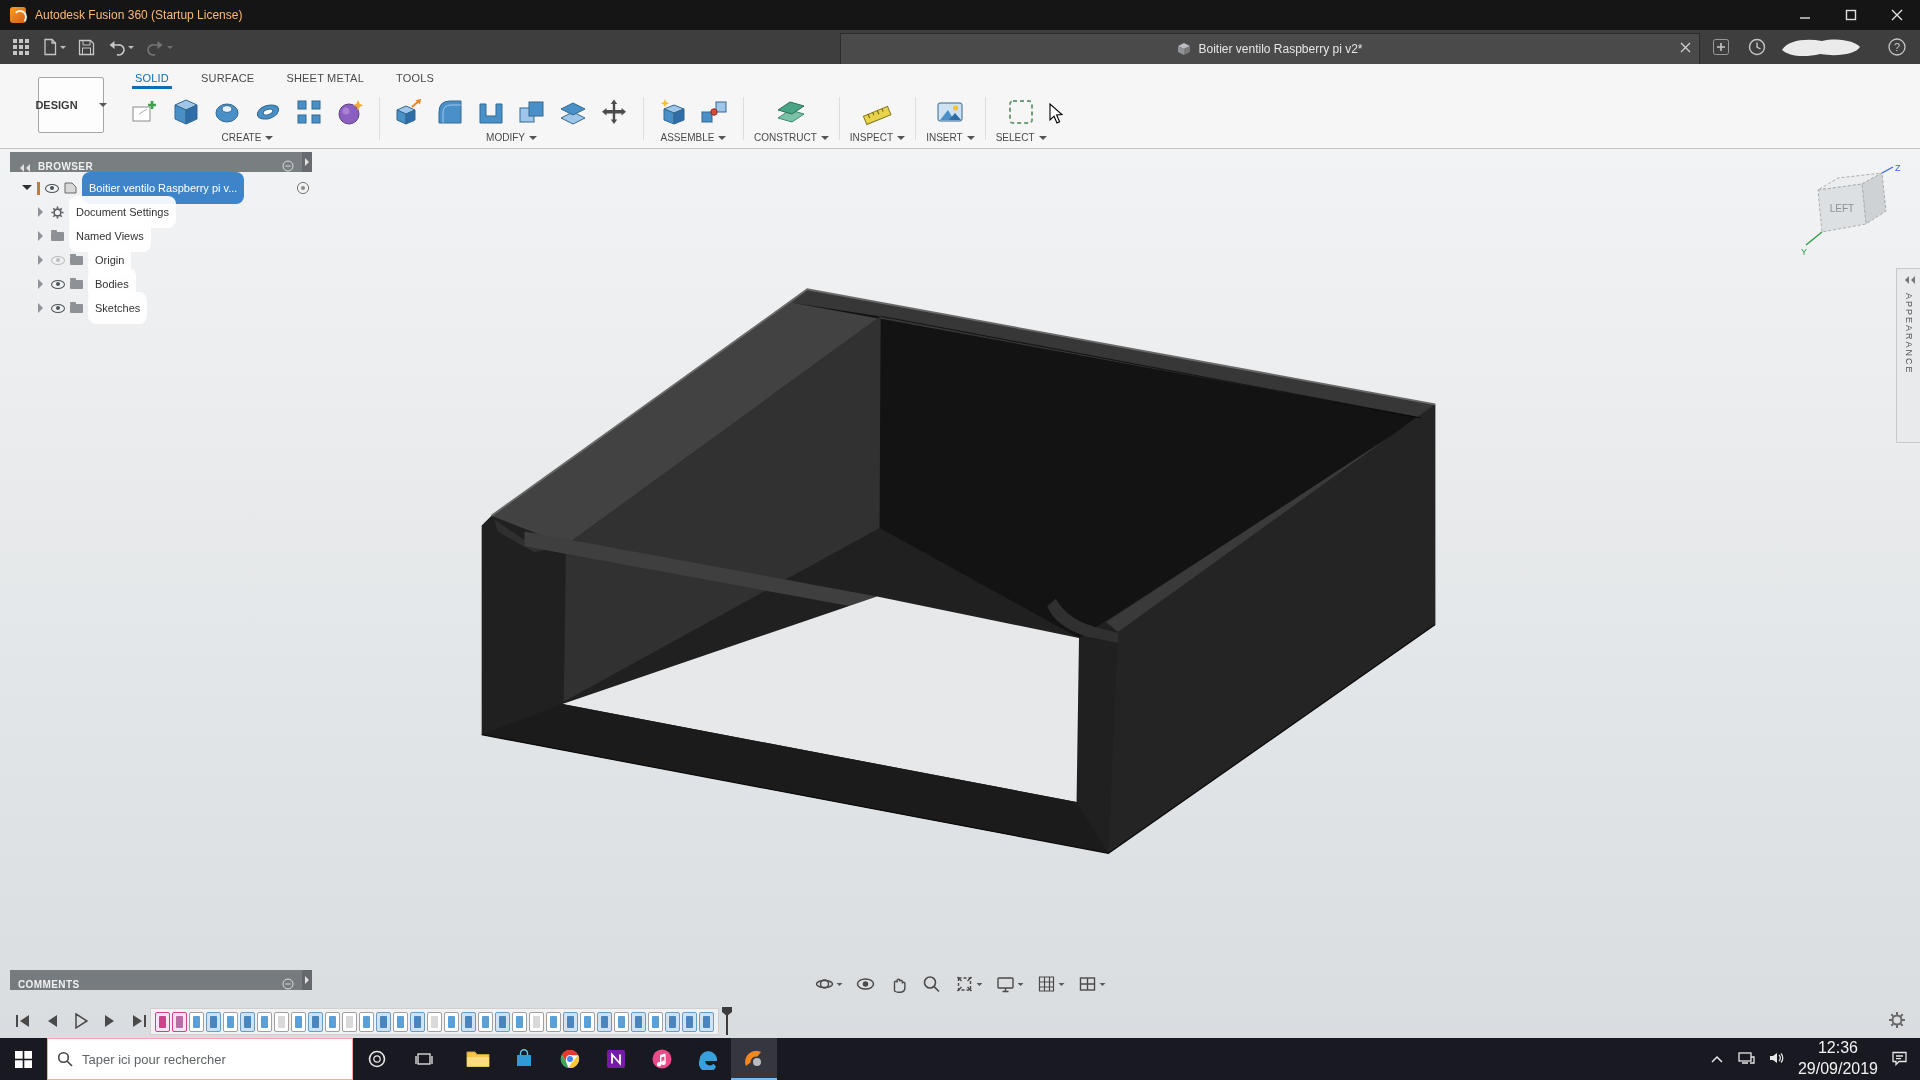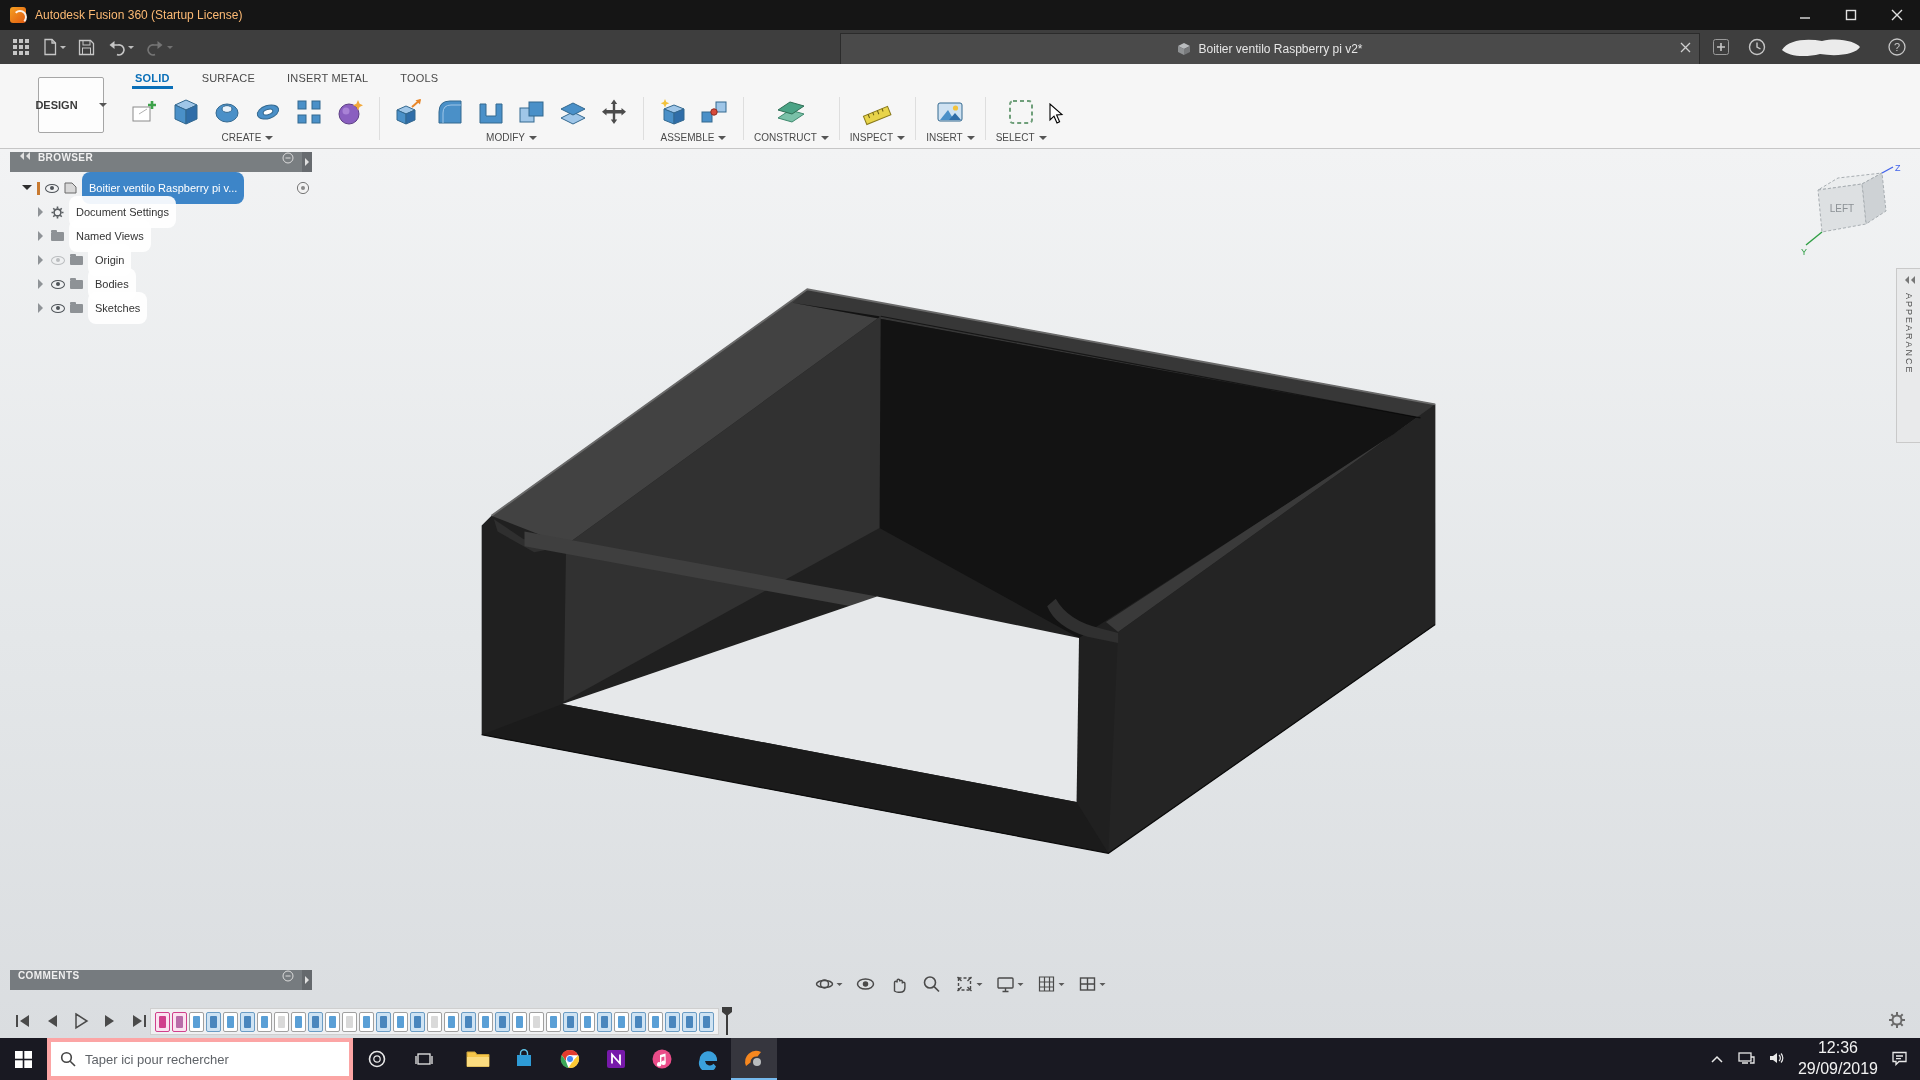--- a/index.html
+++ b/index.html
@@ -34,35 +34,35 @@
 
   
   .ribbon{position:absolute;top:64px;left:0;width:100%;height:85px;background:#f6f6f6;
           border-bottom:1px solid #c6c6c6;z-index:38}
   .design-btn{position:absolute;left:38px;top:13px;width:66px;height:56px;background:#fdfdfd;
           border:1px solid #a6a6a6;border-radius:2px;display:flex;align-items:center;justify-content:center;
           gap:21px;font-size:11px;color:#3a3a3a;font-weight:bold}
   .caret{width:0;height:0;border:4px solid transparent;border-top-color:#555;transform:translateY(2px)}
   .tabs{position:absolute;left:132px;top:0;height:25px;display:flex;gap:26px;align-items:flex-end}
   .tab{font-size:11px;color:#4a4a4a;padding:0 3px 5px;letter-spacing:.2px}
-  .tab.active{color:#0a6fb8;font-weight:bold;box-shadow:inset 0 -3px 0 #0a6fb8}
+  .tab.active{color:#0a6fb8;font-weight:normal;box-shadow:inset 0 -3px 0 #0a6fb8}
   .groups{position:absolute;left:118px;top:25px;bottom:0;display:flex;align-items:stretch}
   .group{display:flex;flex-direction:column;align-items:center;justify-content:space-between;padding:2px 8px 4px}
   .gicons{display:flex;align-items:center;gap:3px;flex:1}
   .ric{width:38px;height:38px;display:flex;align-items:center;justify-content:center;border-radius:2px}
   .glabel{font-size:10px;color:#4a4a4a;display:flex;align-items:center;gap:4px;padding-bottom:1px}
   .gsep{width:1px;background:#dedede;margin:8px 2px}
 
   
   .canvas{position:absolute;top:149px;left:0;width:100%;height:889px;overflow:hidden;
           background:linear-gradient(180deg,#f2f3f4,#e4e7e9 55%,#dadde0)}
 
   
   .panel-header{position:absolute;height:20px;width:292px;background:rgba(104,109,113,.88);
-          display:flex;align-items:flex-start;gap:8px;color:#f0f0f0;font-size:10px;font-weight:bold;
+          display:flex;align-items:flex-end;gap:8px;color:#f0f0f0;font-size:10px;font-weight:bold;
           letter-spacing:.4px;padding:0 8px}
   .panel-grip{position:absolute;width:10px;height:20px;background:rgba(88,92,96,.9);display:flex;align-items:center;justify-content:center}
   .grip-arrow{width:0;height:0;border:4px solid transparent;border-left-color:#e0e0e0;margin-left:3px}
   .chev2{display:flex}
   .chev2 i{display:block;width:0;height:0;border:4px solid transparent;border-right-color:#e0e0e0;margin-left:-2px}
   .hdr-minus{margin-left:auto}
   .tree{position:absolute;left:10px;top:27px;width:300px}
   .row{display:flex;align-items:center;height:24px;gap:5px;padding-left:12px;position:relative;font-size:11px;color:#333}
   .row .chip{background:rgba(255,255,255,.92);border-radius:8px;padding:10px 7px;white-space:nowrap}
   .row.root .chip{background:#3d85c8;color:#fff}
@@ -106,21 +106,21 @@
             clip-path:polygon(0 0,100% 0,100% 55%,50% 100%,0 55%)}
   .tl-gear{position:absolute;right:14px;top:5px}
 
   
   .cursor{position:absolute;left:1048px;top:103px;z-index:99}
 
   
   .taskbar{position:absolute;left:0;top:1038px;width:100%;height:42px;background:#191922;
            display:flex;align-items:stretch;z-index:50;color:#eee}
   .tk-btn{width:47px;display:flex;align-items:center;justify-content:center}
-  .tk-search{position:relative;width:306px;background:#fff;border:4px solid #fca5a5;display:flex;align-items:center}
+  .tk-search{position:relative;width:306px;background:#fff;border:1px solid #fca5a5;display:flex;align-items:center}
   .tk-search svg{position:absolute;left:9px}
   .tk-search input{border:none;outline:none;width:100%;height:100%;padding-left:34px;font-size:13px;color:#444;background:transparent;font-family:inherit}
   .tk-search input::placeholder{color:#5f6368}
   .tk-apps{display:flex;align-items:stretch;margin-left:8px}
   .tk-app{width:46px;display:flex;align-items:center;justify-content:center;position:relative}
   .tk-app.active{background:rgba(255,255,255,.13);box-shadow:inset 0 -2px 0 #76b9ed}
   .tray{margin-left:auto;display:flex;align-items:center;gap:13px;padding-right:12px}
   .tray-clock{font-size:16px;line-height:1.3;text-align:center;color:#f2f2f2}
 </style>
 </head>
@@ -238,21 +238,21 @@
 
 <div class="ribbon">
   <button class="design-btn">
     <span>DESIGN</span>
     <span class="caret"></span>
   </button>
 
   <div class="tabs">
     <button class="tab active">SOLID</button>
     <button class="tab">SURFACE</button>
-    <button class="tab">INSERT METAL</button>
+    <button class="tab">SHEET METAL</button>
     <button class="tab">TOOLS</button>
   </div>
 
   <div class="groups">
 
     <div class="group">
       <div class="gicons">
         <button class="ric">
           <svg width="30" height="30">
               <rect x="3" y="10" width="17" height="14" fill="#fff" stroke="#8a8a8a"></rect>

